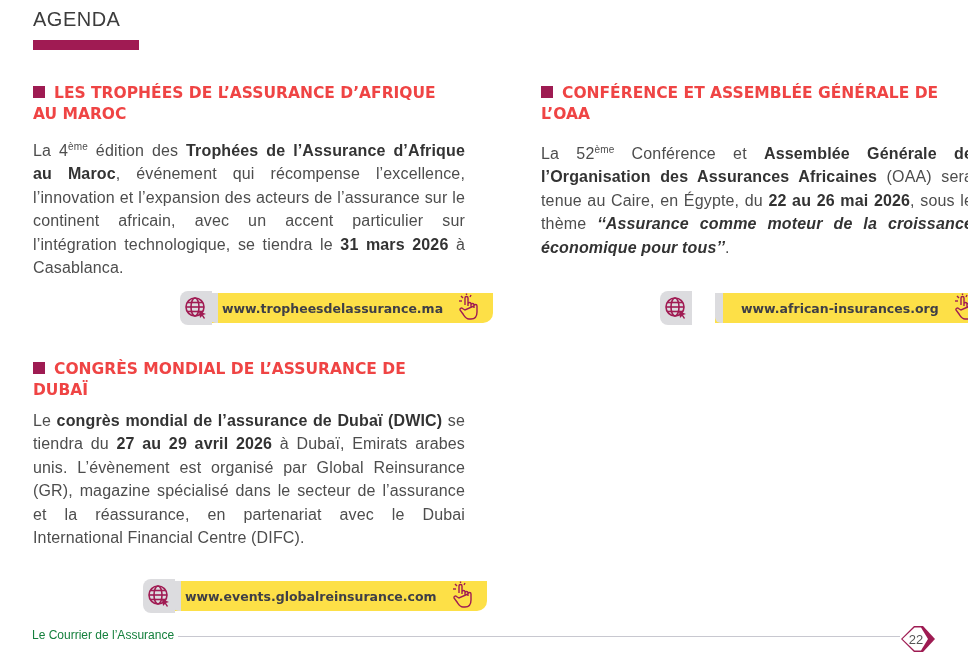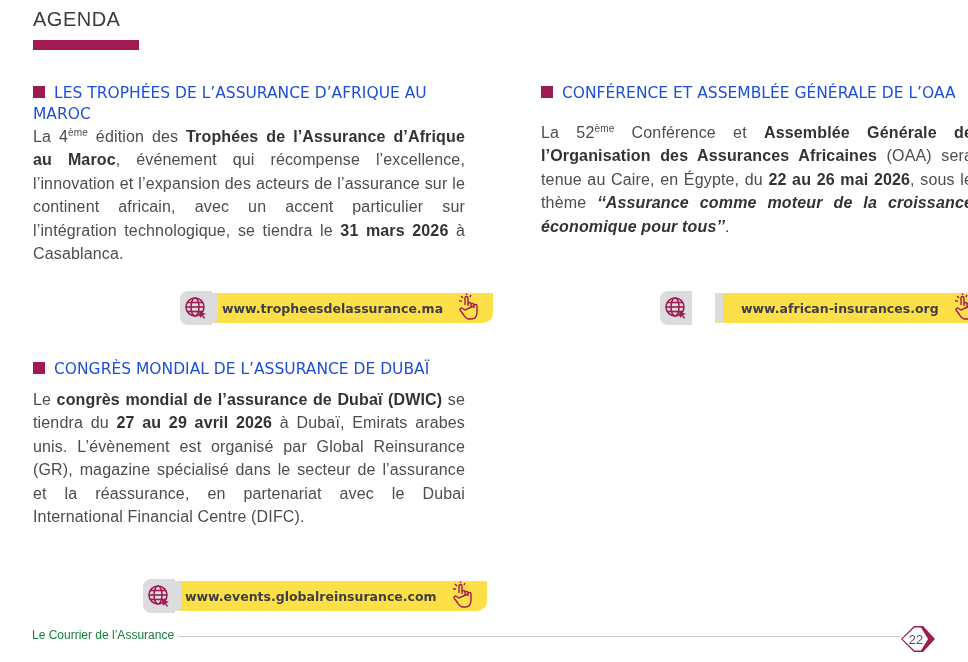--- a/index.html
+++ b/index.html
@@ -3,26 +3,26 @@
 <meta charset="utf-8">
 <style>
   html, body { margin:0; padding:0; background:#ffffff; }
   body { width:968px; height:662px; position:relative; overflow:hidden;
          font-family:"DejaVu Sans", sans-serif; color:#4a4a4a; }
   .page-title { position:absolute; left:33px; top:8px; font-size:20px; font-weight:300;
                 letter-spacing:0.5px; color:#3c3c3c; font-family:"Liberation Sans", sans-serif; }
   .title-bar { position:absolute; left:33px; top:40px; width:106px; height:10px; background:#a01b53; }
 
   .section { position:absolute; width:432px; }
-  .sec-head { color:#1d4ed8; font-weight:normal; font-size:15.5px; line-height:21px;
+  .sec-head { color:#ef4444; font-weight:bold; font-size:15.5px; line-height:21px;
               font-family:"DejaVu Sans", sans-serif; margin:0; }
   .sec-head .sq { display:inline-block; width:12px; height:12px; background:#9e1b52;
                   margin-right:9px; vertical-align:0px; }
   .sec-body { font-size:16px; line-height:23.4px; text-align:justify; color:#4d4d4d;
-              font-family:"Liberation Sans", sans-serif; letter-spacing:0.15px; }
+              margin-top:14px; font-family:"Liberation Sans", sans-serif; letter-spacing:0.15px; }
   .sec-body b { color:#333; }
   .sec-body sup { font-size:10px; vertical-align:6px; line-height:0; }
 
   .link-badge { position:absolute; height:36px; display:flex; align-items:center; }
   .badge-globe { width:32px; height:34px; background:#dcdcdf; border-radius:8px 0 0 8px;
                  display:flex; align-items:center; justify-content:center; position:relative; z-index:2; }
   .badge-bar { height:30px; background:#fde047; border-radius:0 0 10px 0; margin-left:-2px;
                display:flex; align-items:center; padding-left:12px; padding-right:10px;
                position:relative; }
   .badge-bar:before { content:""; position:absolute; left:0; top:0; width:8px; height:30px;

